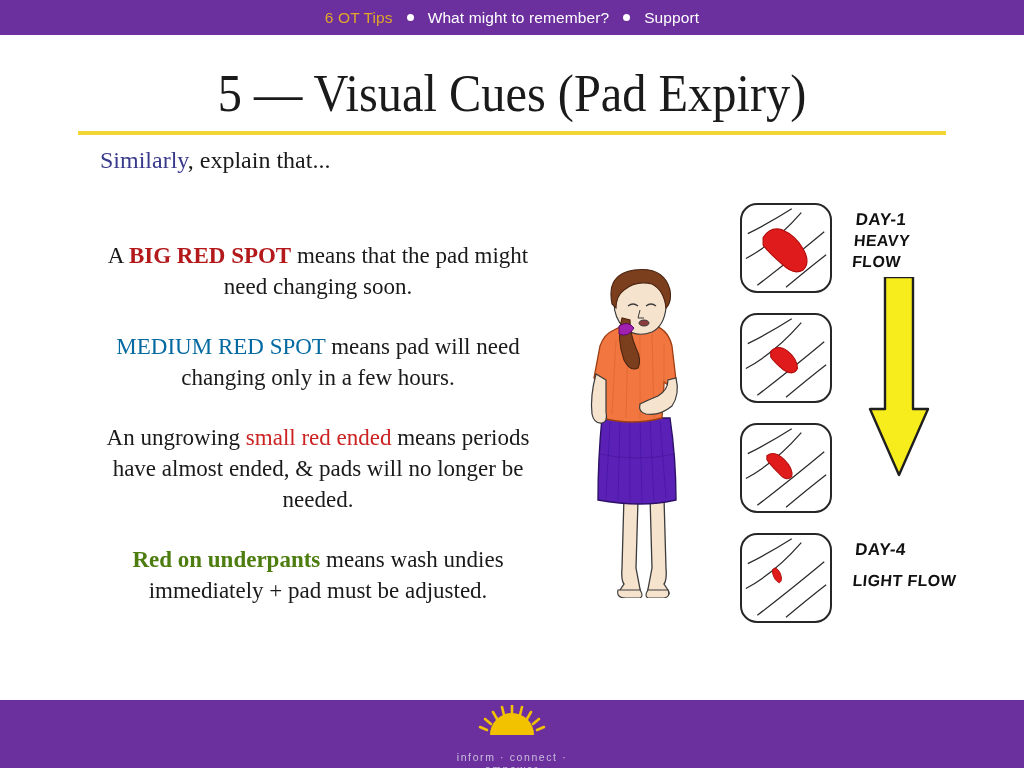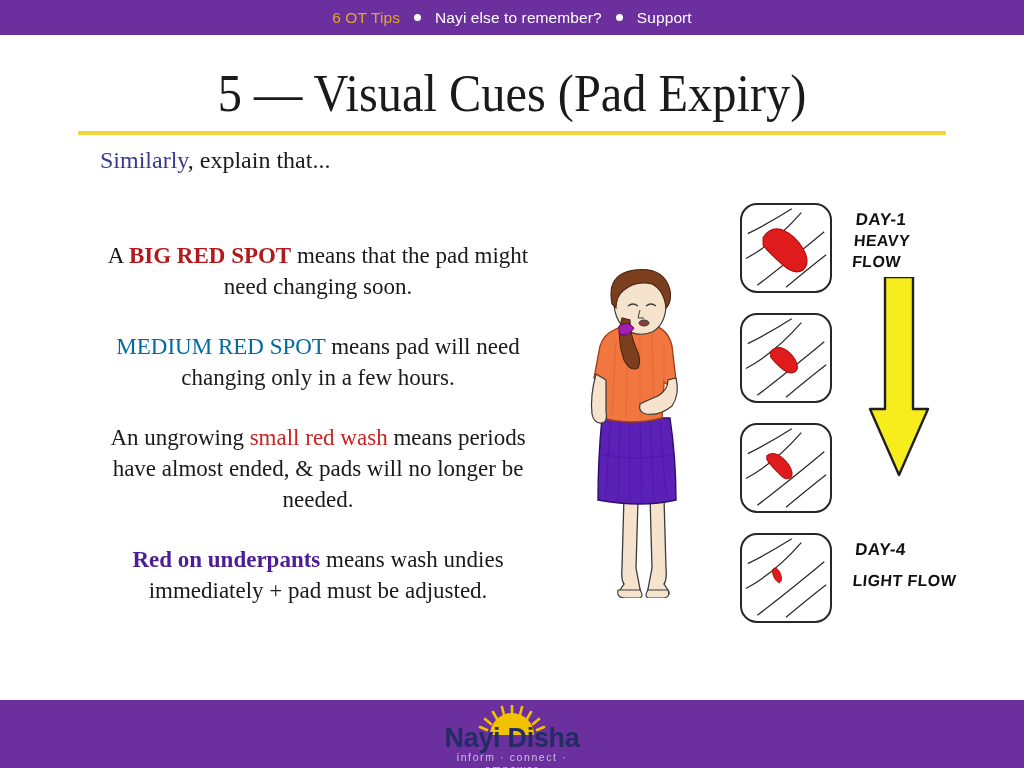--- a/index.html
+++ b/index.html
@@ -53,21 +53,21 @@
     text-align:center;
   }
   .para {
     font-size:23px; line-height:31px; color:#1a1a1a;
     margin-bottom:29px;
   }
   .para:last-child { margin-bottom:0; }
   .hl-darkred-b { color:#B3181B; font-weight:bold;text-align:center; }
   .hl-red      { color:#0369a1; }
   .hl-red-lc   { color:#CC2222; }
-  .hl-gold-b   { color:#4c1d95; font-weight:bold; }
+  .hl-gold-b   { color:#4d7c0f; font-weight:bold; }
 
   
   .figure-girl { position:absolute; left:572px; top:268px; width:136px; height:330px; }
   .pads-art   { position:absolute; left:732px; top:195px; width:228px; height:445px; }
 
   .pad-box {
     position:absolute; width:92px; height:90px;
     border:2.4px solid #262626; border-radius:17px;
     background:#fff;
   }
@@ -105,39 +105,39 @@
   }
 </style>
 </head>
 <body>
 
 <div class="slide">
 
   <div class="navbar">
     <span class="nav-item active">6 OT Tips</span>
     <span class="nav-dot"></span>
-    <span class="nav-item">Nayi else to remember?</span>
+    <span class="nav-item">What might to remember?</span>
     <span class="nav-dot"></span>
     <span class="nav-item">Support</span>
   </div>
 
   <div class="title-wrap">
     <div class="title">5 — Visual Cues (Pad Expiry)</div>
   </div>
   <div class="title-rule"></div>
 
   <div class="lead"><span class="hl-blue">Similarly</span><span>, explain that...</span></div>
 
   <div class="body-col">
 
     <div class="para"><span>A </span><span class="hl-darkred-b">BIG RED SPOT</span><span> means that the pad might need changing soon.</span></div>
 
     <div class="para"><span></span><span class="hl-red">MEDIUM RED SPOT</span><span> means pad will need changing only in a few hours.</span></div>
 
-    <div class="para"><span>An ungrowing </span><span class="hl-red-lc">small red wash</span><span> means periods have almost ended, &amp; pads will no longer be needed.</span></div>
+    <div class="para"><span>An ungrowing </span><span class="hl-red-lc">small red ended</span><span> means periods have almost ended, &amp; pads will no longer be needed.</span></div>
 
     <div class="para"><span></span><span class="hl-gold-b">Red on underpants</span><span> means wash undies immediately + pad must be adjusted.</span></div>
 
   </div>
 
   <div class="figure-girl">
     <svg viewBox="0 0 136 330" width="136" height="330">
 
       <path d="M52 228 L50 300 Q49 312 52 316 L48 322 Q46 327 52 328 L66 328 Q70 327 68 321 L64 300 L66 232 Z" fill="#F6E3CE" stroke="#3b3b3b" stroke-width="1.3"></path>
       <path d="M78 228 L80 300 L76 321 Q74 327 80 328 L94 328 Q99 327 96 322 L92 316 Q95 312 94 300 L92 230 Z" fill="#F6E3CE" stroke="#3b3b3b" stroke-width="1.3"></path>
@@ -261,18 +261,17 @@
             <line x1="19" y1="7" x2="23" y2="14"></line>
             <line x1="57" y1="7" x2="53" y2="14"></line>
             <line x1="11" y1="14" x2="17" y2="19"></line>
             <line x1="65" y1="14" x2="59" y2="19"></line>
             <line x1="6" y1="22" x2="13" y2="25"></line>
             <line x1="70" y1="22" x2="63" y2="25"></line>
           </g>
           <path d="M16 30 A22 22 0 0 1 60 30 Z" fill="#F2C200"></path>
         </svg>
       </div>
-      <div class="logo-name">Nayi Disha</div>
       <div class="logo-tag">inform · connect · empower</div>
     </div>
   </div>
 
 </div>
 
 </body></html>

